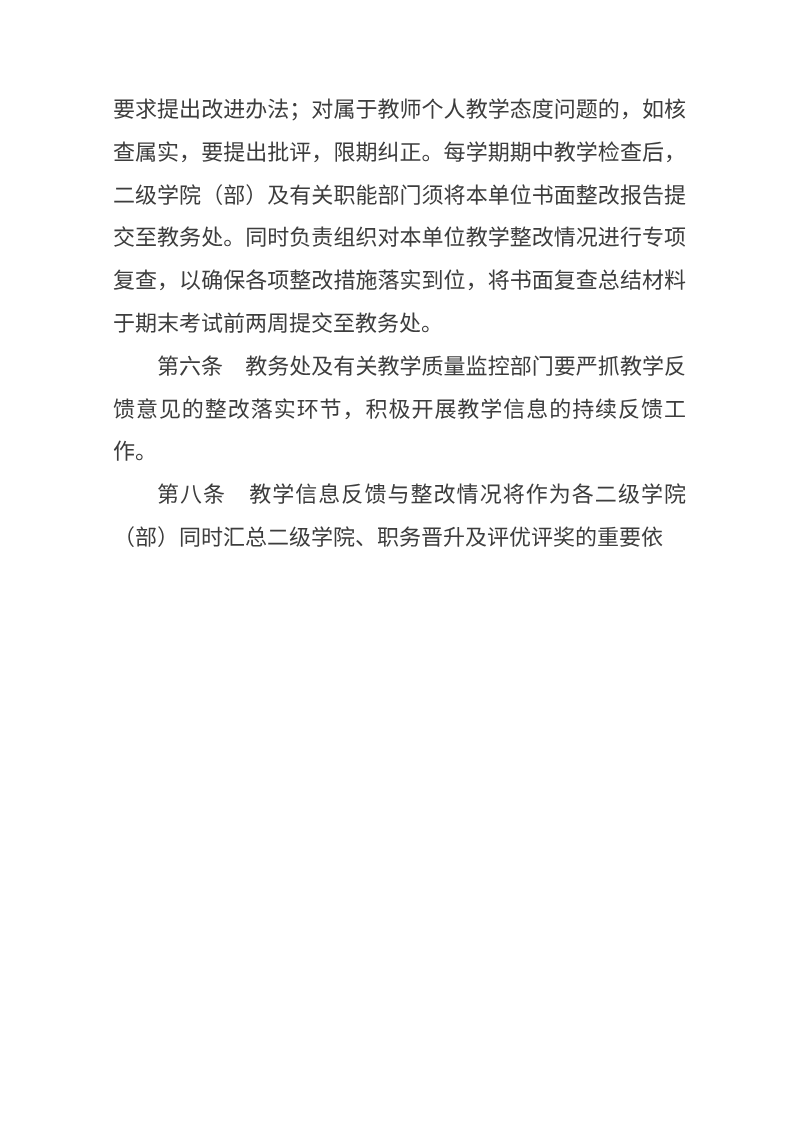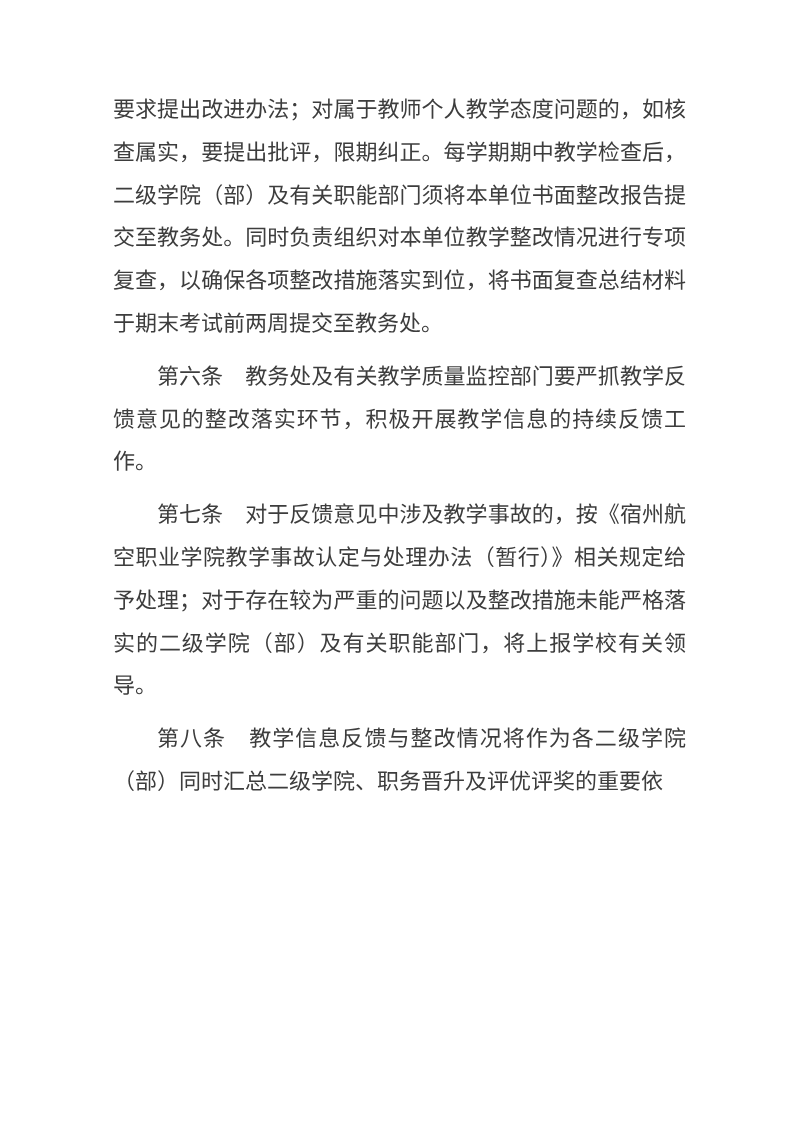--- a/index.html
+++ b/index.html
@@ -32,26 +32,24 @@
     font-size: 22px;
     line-height: 42.8px;
     color: #3d3d3d;
     text-align: justify;
     text-justify: inter-character;
     word-break: break-all;
     letter-spacing: 0px;
   }
   .para.indent {
     text-indent: 2em;
-    margin-top: 10px;
   }
 </style>
 </head>
 <body>
 
 <div class="page">
   <div class="doc-body">
     <p class="para">要求提出改进办法；对属于教师个人教学态度问题的，如核查属实，要提出批评，限期纠正。每学期期中教学检查后，二级学院（部）及有关职能部门须将本单位书面整改报告提交至教务处。同时负责组织对本单位教学整改情况进行专项复查，以确保各项整改措施落实到位，将书面复查总结材料于期末考试前两周提交至教务处。</p>
     <p class="para indent">第六条　教务处及有关教学质量监控部门要严抓教学反馈意见的整改落实环节，积极开展教学信息的持续反馈工作。</p>
-    <p class="para indent">第七条　对于反馈意见中涉及教学事故的，按《宿州航空职业学院教学事故认定与处理办法（暂行）》相关规定给予处理；对于存在较为严重的问题以及整改措施未能严格落实的二级学院（部）及有关职能部门，将上报学校有关领导。</p>
     <p class="para indent">第八条　教学信息反馈与整改情况将作为各二级学院（部）同时汇总二级学院、职务晋升及评优评奖的重要依</p>
   </div>
 </div>
 
 </body></html>

